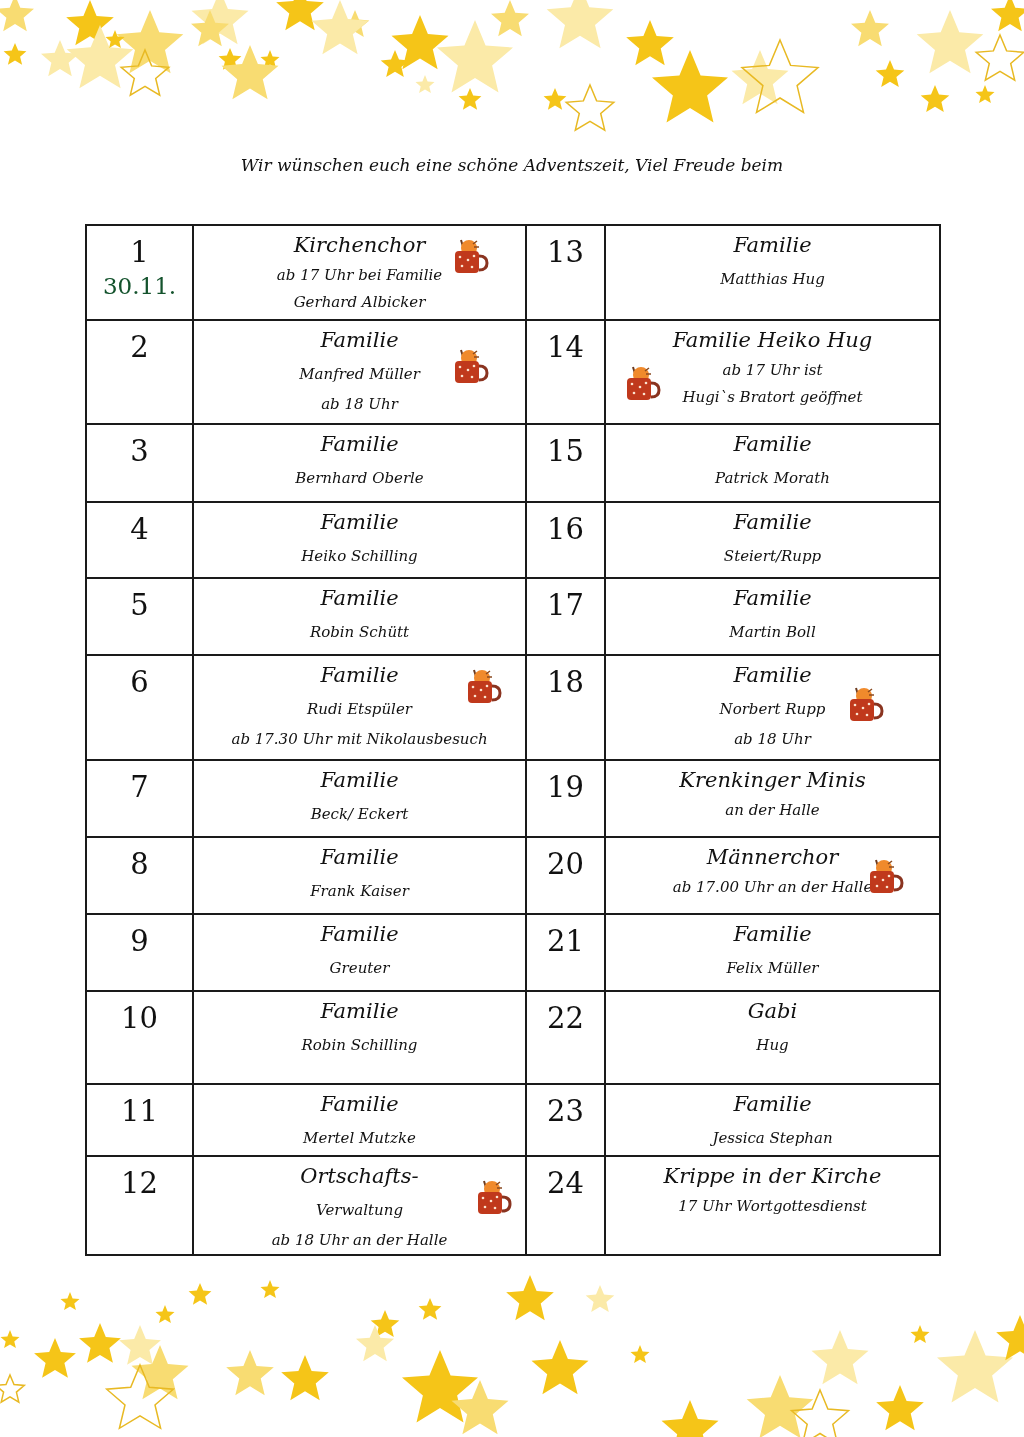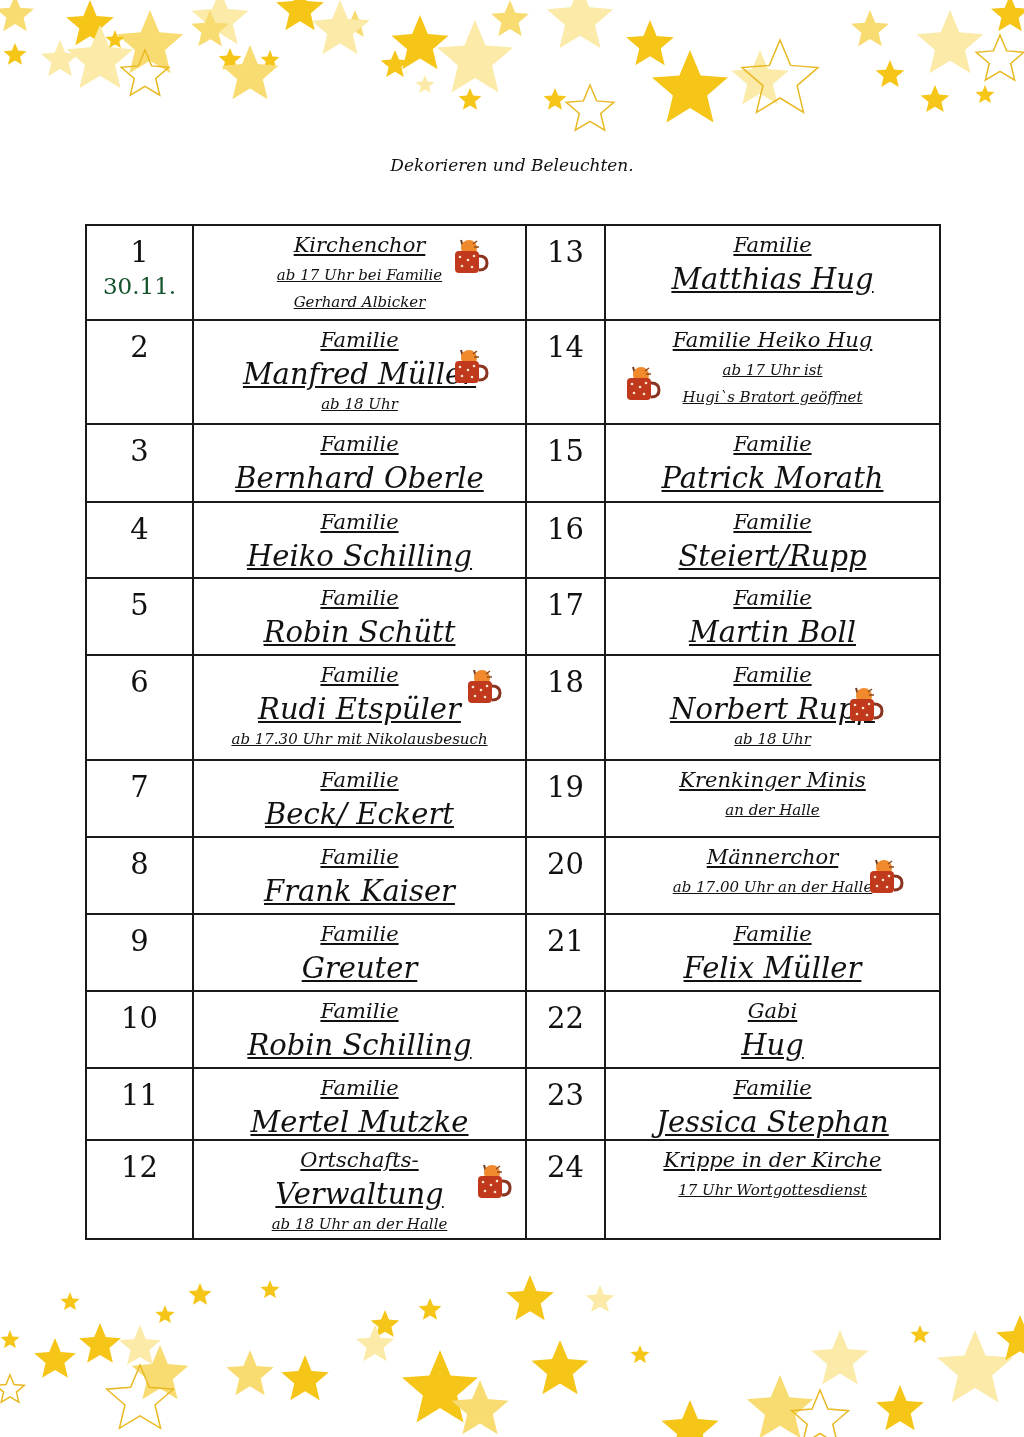--- a/index.html
+++ b/index.html
@@ -16,23 +16,23 @@
     position: absolute; top: 150px; left: 0; width: 1024px;
     text-align: center; font-style: italic; font-size: 17px; line-height: 31px;
   }
   table.cal {
     position: absolute; left: 85px; top: 224px;
     width: 854px; border-collapse: collapse; table-layout: fixed;
   }
   table.cal td { border: 2px solid #1a1a1a; vertical-align: top; padding: 0; }
   td.day { width: 106px; text-align: center; font-size: 29px; line-height: 1; padding-top: 12px !important; }
   td.day.r { width: 77px; }
-  td.entry { position: relative; text-align: center; font-style: italic; text-decoration: underline; }
+  td.entry { position: relative; text-align: center; font-style: italic; }
   .l1 { font-size: 21px; line-height: 34px; padding-top: 2px; }
-  .l2 { font-size: 29px; line-height: 34px; }
+  .l2 { font-size: 15px; line-height: 34px; }
   .sm { font-size: 15px; line-height: 27px; }
   .date-red { color: #14532d; font-size: 23px; display:block; margin-top: 8px; }
   .mug { position: absolute; width: 40px; height: 40px; }
   .mug svg { width: 40px; height: 40px; }
 </style>
 </head>
 <body>
 
 <svg class="stars top" id="starsTop">
     <path d="M15.0 -5.0L20.3 7.7L34.0 8.8L23.6 17.8L26.8 31.2L15.0 24.0L3.2 31.2L6.4 17.8L-4.0 8.8L9.7 7.7Z" fill="#f8dc72"></path>
@@ -67,21 +67,21 @@
     <path d="M890.0 60.0L894.0 69.5L904.3 70.4L896.4 77.1L898.8 87.1L890.0 81.8L881.2 87.1L883.6 77.1L875.7 70.4L886.0 69.5Z" fill="#f5c518"></path>
     <path d="M870.0 10.0L875.3 22.7L889.0 23.8L878.6 32.8L881.8 46.2L870.0 39.0L858.2 46.2L861.4 32.8L851.0 23.8L864.7 22.7Z" fill="#f8dc72"></path>
     <path d="M950.0 10.0L959.3 32.3L983.3 34.2L965.0 49.9L970.6 73.3L950.0 60.8L929.4 73.3L935.0 49.9L916.7 34.2L940.7 32.3Z" fill="#fbeaa8"></path>
     <path d="M935.0 85.0L939.0 94.5L949.3 95.4L941.4 102.1L943.8 112.1L935.0 106.8L926.2 112.1L928.6 102.1L920.7 95.4L931.0 94.5Z" fill="#f5c518"></path>
     <path d="M985.0 85.0L987.6 91.4L994.5 91.9L989.3 96.4L990.9 103.1L985.0 99.5L979.1 103.1L980.7 96.4L975.5 91.9L982.4 91.4Z" fill="#f5c518"></path>
     <path d="M1010.0 -5.0L1015.3 7.7L1029.0 8.8L1018.6 17.8L1021.8 31.2L1010.0 24.0L998.2 31.2L1001.4 17.8L991.0 8.8L1004.7 7.7Z" fill="#f5c518"></path>
     <path d="M1000.0 35.0L1006.6 50.9L1023.8 52.3L1010.7 63.5L1014.7 80.2L1000.0 71.3L985.3 80.2L989.3 63.5L976.2 52.3L993.4 50.9Z" fill="none" stroke="#e8b923" stroke-width="1.5"></path>
   </svg>
 
 <div class="greeting">
-  <div>Dekorieren und Beleuchten.</div>
+  <div>Wir wünschen euch eine schöne Adventszeit, Viel Freude beim</div>
 </div>
 
 <table class="cal">
     <colgroup>
       <col style="width: 107px;">
       <col style="width: 333px;">
       <col style="width: 79px;">
       <col style="width: 335px;">
     </colgroup>
   <tbody id="calBody">
@@ -275,21 +275,21 @@
         <td class="entry">
           <div class="l1">Familie</div>
           <div class="l2">Greuter</div>
         </td>
         <td class="day r"><span>21</span></td>
         <td class="entry">
           <div class="l1">Familie</div>
           <div class="l2">Felix Müller</div>
         </td>
       </tr>
-      <tr style="height: 77px;">
+      <tr style="height: 93px;">
         <td class="day"><span>10</span></td>
         <td class="entry">
           <div class="l1">Familie</div>
           <div class="l2">Robin Schilling</div>
         </td>
         <td class="day r"><span>22</span></td>
         <td class="entry">
           <div class="l1">Gabi</div>
           <div class="l2">Hug</div>
         </td>

